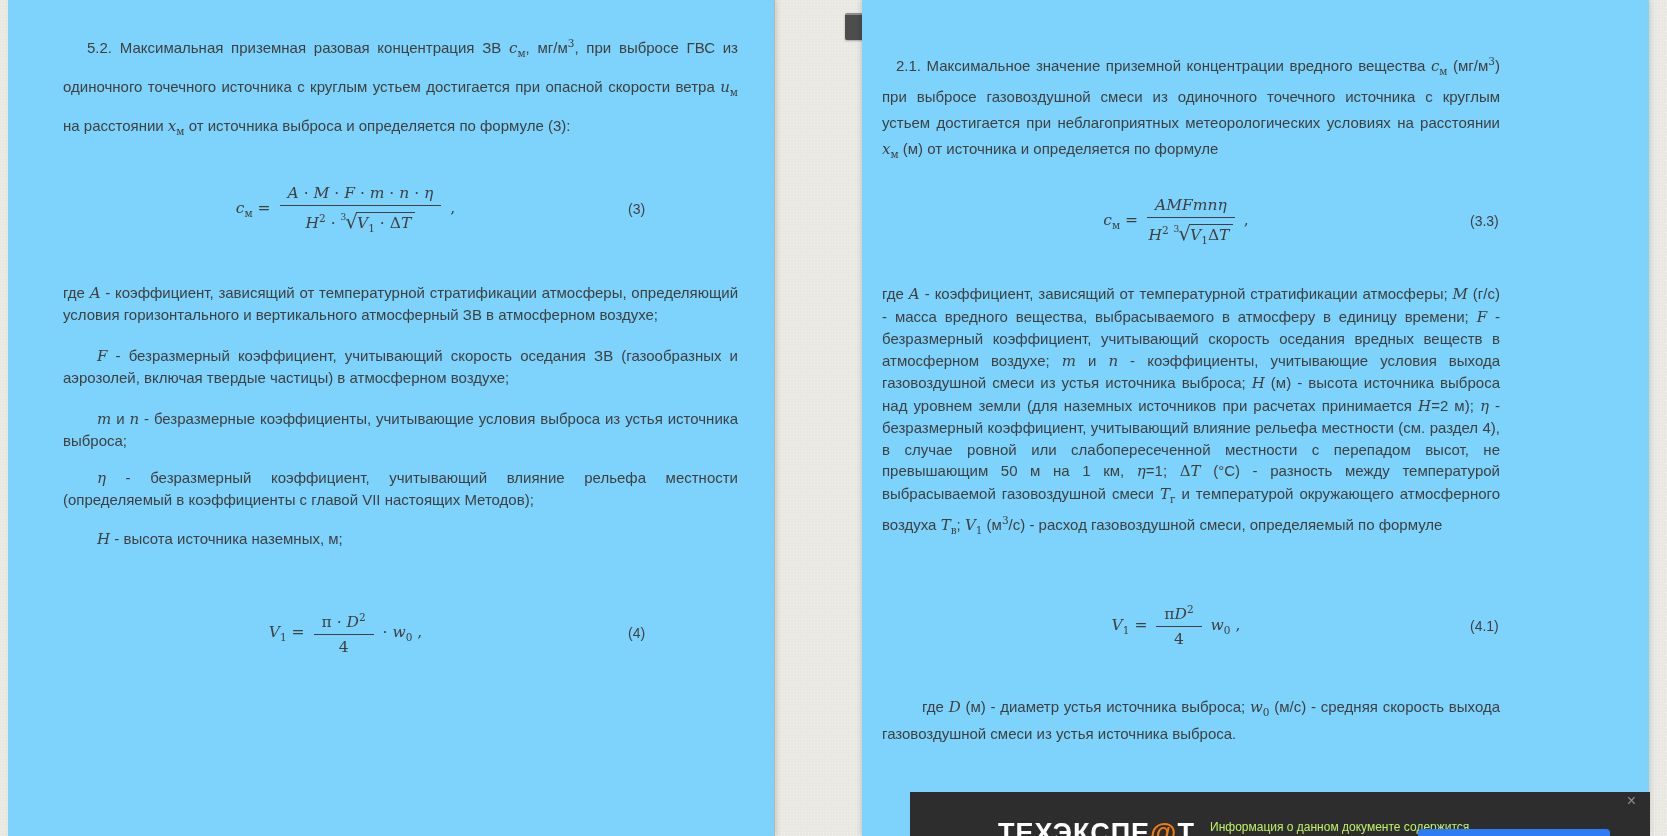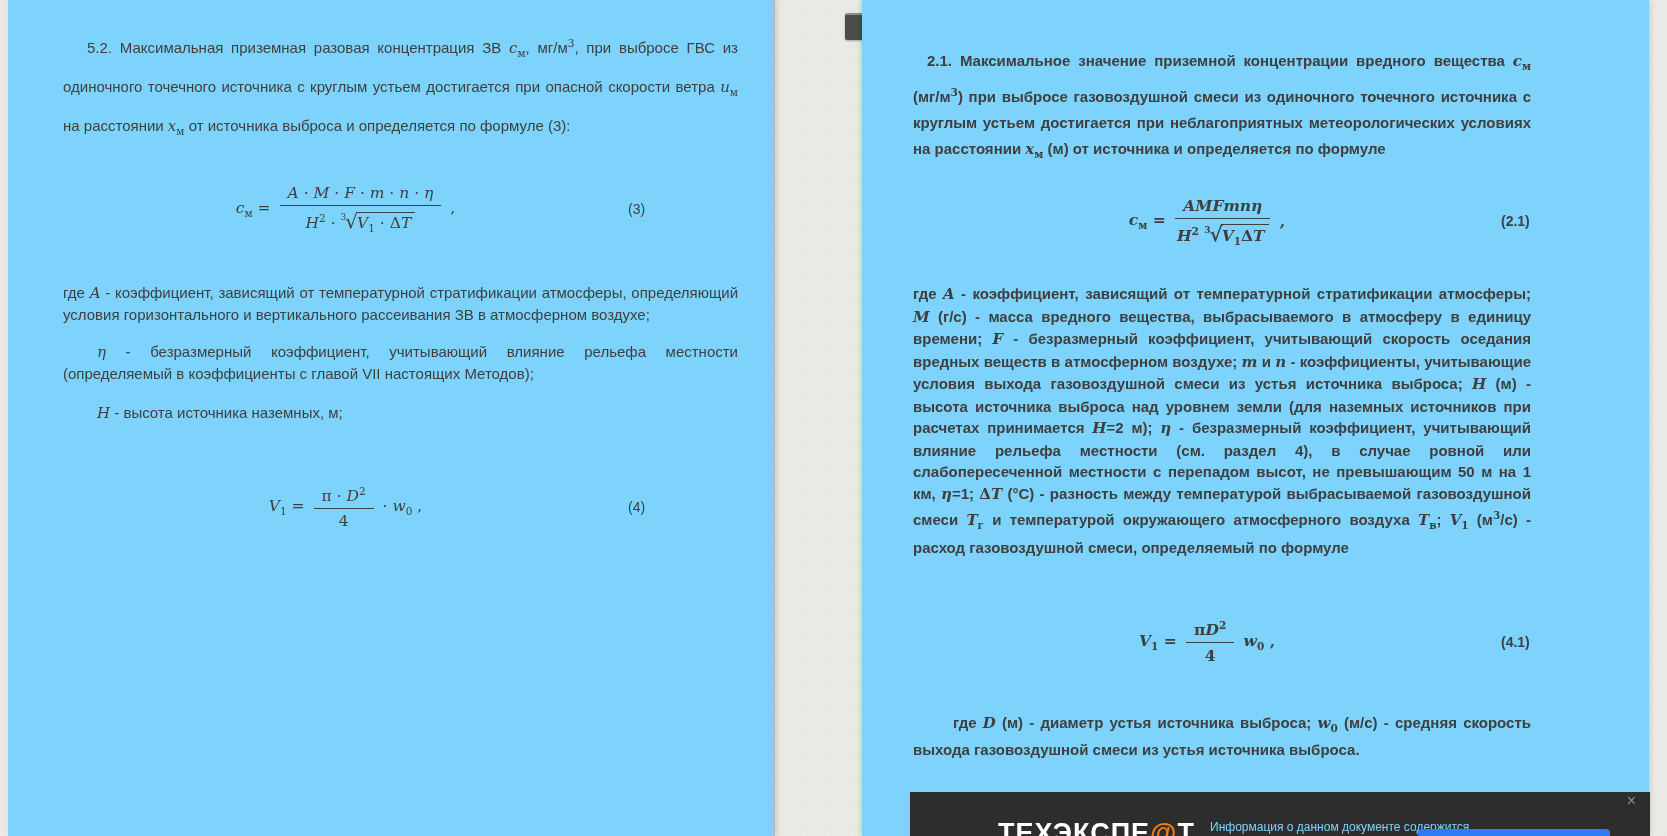--- a/index.html
+++ b/index.html
@@ -9,21 +9,21 @@
     background-size:3px 3px;
     font-family:"Liberation Sans", sans-serif;
     color:#3f3f3f;
     font-size:15px;
   }
   
   .page{position:absolute;top:0;height:836px;background:#7dd3fc;}
   .lp{left:8px;width:766px;border-right:1px solid #b6b4af;box-shadow:2px 0 5px rgba(0,0,0,.13);}
   .lp-inner{padding:16px 36px 0 55px;}
   .rp{left:862px;width:787px;box-shadow:-2px 0 5px rgba(0,0,0,.10),2px 0 5px rgba(0,0,0,.10);}
-  .rp-inner{width:618px;margin-left:51px;font-weight:bold;}
+  .rp-inner{width:618px;margin-left:20px;}
   p{margin:0;text-align:justify;}
   
   .lp-intro{line-height:34px;text-indent:24px;margin-top:10px;}
   .lp .def{line-height:21px;margin-top:20px;}
   .lp .def.ind{text-indent:34px;}
   .lp .def.first{margin-top:40px;}
   .lp .def.d5{margin-top:16px;}
   .lp .def.d6{margin-top:18px;}
   .lp .def.d7{margin-top:24px;}
   .lp .def.d8{margin-top:26px;}
@@ -56,21 +56,21 @@
   .bookmark{
     position:absolute;left:845px;top:13px;width:28px;height:25px;
     background:#4d4d4d;border-top:2px solid #8d8d8d;border-right:3px dashed #9a9a9a;
     border-radius:2px;box-shadow:0 1px 2px rgba(0,0,0,.3);cursor:pointer;
   }
   
   .banner{position:absolute;left:910px;top:792px;width:740px;height:44px;background:#2d2d2d;overflow:hidden;z-index:5;}
   .banner-close{position:absolute;right:14px;top:1px;color:#8f8f8f;font-size:16px;line-height:16px;cursor:pointer;font-family:"Liberation Sans",sans-serif;}
   .banner-logo{position:absolute;left:88px;top:26px;color:#fff;font-weight:bold;font-size:27px;letter-spacing:1px;white-space:nowrap;font-family:"Liberation Sans",sans-serif;}
   .logo-at{color:#f07c12;font-weight:bold;}
-  .banner-info{position:absolute;left:300px;top:28px;font-size:12px;color:#7dd3fc;white-space:nowrap;}
+  .banner-info{position:absolute;left:300px;top:28px;font-size:12px;color:#bef264;white-space:nowrap;}
   .banner-button{position:absolute;left:508px;top:37px;width:192px;height:26px;background:#2e7bf6;border-radius:4px;cursor:pointer;}
 </style>
 </head>
 <body>
 
 <div class="page lp">
   <div class="lp-inner">
 
     <p class="lp-intro"><span class="seg-t">5.2. Максимальная приземная разовая концентрация ЗВ </span><span class="seg-v">c</span><span class="seg-sb">м</span><span class="seg-t">, мг/м</span><span class="seg-sp">3</span><span class="seg-t">, при выбросе ГВС из одиночного точечного источника с круглым устьем достигается при опасной скорости ветра </span><span class="seg-v">u</span><span class="seg-sb">м</span><span class="seg-t"> на расстоянии </span><span class="seg-v">x</span><span class="seg-sb">м</span><span class="seg-t"> от источника выброса и определяется по формуле (3):</span></p>
 
@@ -79,21 +79,23 @@
         <span><span class="seg-v">c</span><span class="seg-sb">м</span><span class="seg-t"> =</span></span>
         <span class="frac">
           <span class="fnum"><span class="seg-v">A</span><span class="seg-t"> · </span><span class="seg-v">M</span><span class="seg-t"> · </span><span class="seg-v">F</span><span class="seg-t"> · </span><span class="seg-v">m</span><span class="seg-t"> · </span><span class="seg-v">n</span><span class="seg-t"> · </span><span class="seg-v">η</span></span>
           <span class="fden"><span><span class="seg-v">H</span><span class="seg-sp">2</span><span class="seg-t"> · </span></span><span class="ridx">3</span><span class="rsign">√</span><span class="rbar"><span class="seg-v">V</span><span class="seg-sb">1</span><span class="seg-t"> · </span><span class="seg-u">Δ</span><span class="seg-v">T</span></span></span>
         </span>
         <span><span class="seg-t"> ,</span></span>
       </div>
       <span class="formula-label">(3)</span>
     </div>
 
-    <p class="def first"><span class="seg-t">где </span><span class="seg-v">A</span><span class="seg-t"> - коэффициент, зависящий от температурной стратификации атмосферы, определяющий условия горизонтального и вертикального рассеивания ЗВ в атмосферном воздухе;</span></p>
+    <p class="def first"><span class="seg-t">где </span><span class="seg-v">A</span><span class="seg-t"> - коэффициент, зависящий от температурной стратификации атмосферы, определяющий условия горизонтального и вертикального атмосферный ЗВ в атмосферном воздухе;</span></p>
+    <p class="def ind"><span class="seg-v">F</span><span class="seg-t"> - безразмерный коэффициент, учитывающий скорость оседания ЗВ (газообразных и аэрозолей, включая твердые частицы) в атмосферном воздухе;</span></p>
+    <p class="def ind"><span class="seg-v">m</span><span class="seg-t"> и </span><span class="seg-v">n</span><span class="seg-t"> - безразмерные коэффициенты, учитывающие условия выброса из устья источника выброса;</span></p>
     <p class="def ind d5"><span class="seg-v">η</span><span class="seg-t"> - безразмерный коэффициент, учитывающий влияние рельефа местности (определяемый в коэффициенты с главой VII настоящих Методов);</span></p>
     <p class="def ind d6"><span class="seg-v">H</span><span class="seg-t"> - высота источника наземных, м;</span></p>
 
     <div class="formula-row f4-row">
       <div class="formula-body">
         <span><span class="seg-v">V</span><span class="seg-sb">1</span><span class="seg-t"> =</span></span>
         <span class="frac">
           <span class="fnum"><span class="seg-u">π</span><span class="seg-t"> · </span><span class="seg-v">D</span><span class="seg-sp">2</span></span>
           <span class="fden"><span class="seg-t">4</span></span>
         </span>
@@ -114,21 +116,21 @@
 
     <div class="formula-row f21-row">
       <div class="formula-body">
         <span><span class="seg-v">c</span><span class="seg-sb">м</span><span class="seg-t"> = </span></span>
         <span class="frac">
           <span class="fnum"><span class="seg-v">AMFmn</span><span class="seg-v">η</span></span>
           <span class="fden"><span><span class="seg-v">H</span><span class="seg-sp">2</span><span class="seg-t"> </span></span><span class="ridx">3</span><span class="rsign">√</span><span class="rbar"><span class="seg-v">V</span><span class="seg-sb">1</span><span class="seg-u">Δ</span><span class="seg-v">T</span></span></span>
         </span>
         <span><span class="seg-t"> ,</span></span>
       </div>
-      <span class="formula-label">(2.1)</span>
+      <span class="formula-label">(3.3)</span>
     </div>
 
     <p class="rp-vars"><span class="seg-t">где </span><span class="seg-v">A</span><span class="seg-t"> - коэффициент, зависящий от температурной стратификации атмосферы; </span><span class="seg-v">M</span><span class="seg-t"> (г/с) - масса вредного вещества, выбрасываемого в атмосферу в единицу времени; </span><span class="seg-v">F</span><span class="seg-t"> - безразмерный коэффициент, учитывающий скорость оседания вредных веществ в атмосферном воздухе; </span><span class="seg-v">m</span><span class="seg-t"> и </span><span class="seg-v">n</span><span class="seg-t"> - коэффициенты, учитывающие условия выхода газовоздушной смеси из устья источника выброса; </span><span class="seg-v">H</span><span class="seg-t"> (м) - высота источника выброса над уровнем земли (для наземных источников при расчетах принимается </span><span class="seg-v">H</span><span class="seg-t">=2 м); </span><span class="seg-v">η</span><span class="seg-t"> - безразмерный коэффициент, учитывающий влияние рельефа местности (см. раздел 4), в случае ровной или слабопересеченной местности с перепадом высот, не превышающим 50 м на 1 км, </span><span class="seg-v">η</span><span class="seg-t">=1; </span><span class="seg-u">Δ</span><span class="seg-v">T</span><span class="seg-t"> (°С) - разность между температурой выбрасываемой газовоздушной смеси </span><span class="seg-v">T</span><span class="seg-sb">г</span><span class="seg-t"> и температурой окружающего атмосферного воздуха </span><span class="seg-v">T</span><span class="seg-sb">в</span><span class="seg-t">; </span><span class="seg-v">V</span><span class="seg-sb">1</span><span class="seg-t"> (м</span><span class="seg-sp">3</span><span class="seg-t">/с) - расход газовоздушной смеси, определяемый по формуле</span></p>
 
     <div class="formula-row f22-row">
       <div class="formula-body">
         <span><span class="seg-v">V</span><span class="seg-sb">1</span><span class="seg-t"> = </span></span>
         <span class="frac">
           <span class="fnum"><span class="seg-u">π</span><span class="seg-v">D</span><span class="seg-sp">2</span></span>
           <span class="fden"><span class="seg-t">4</span></span>

